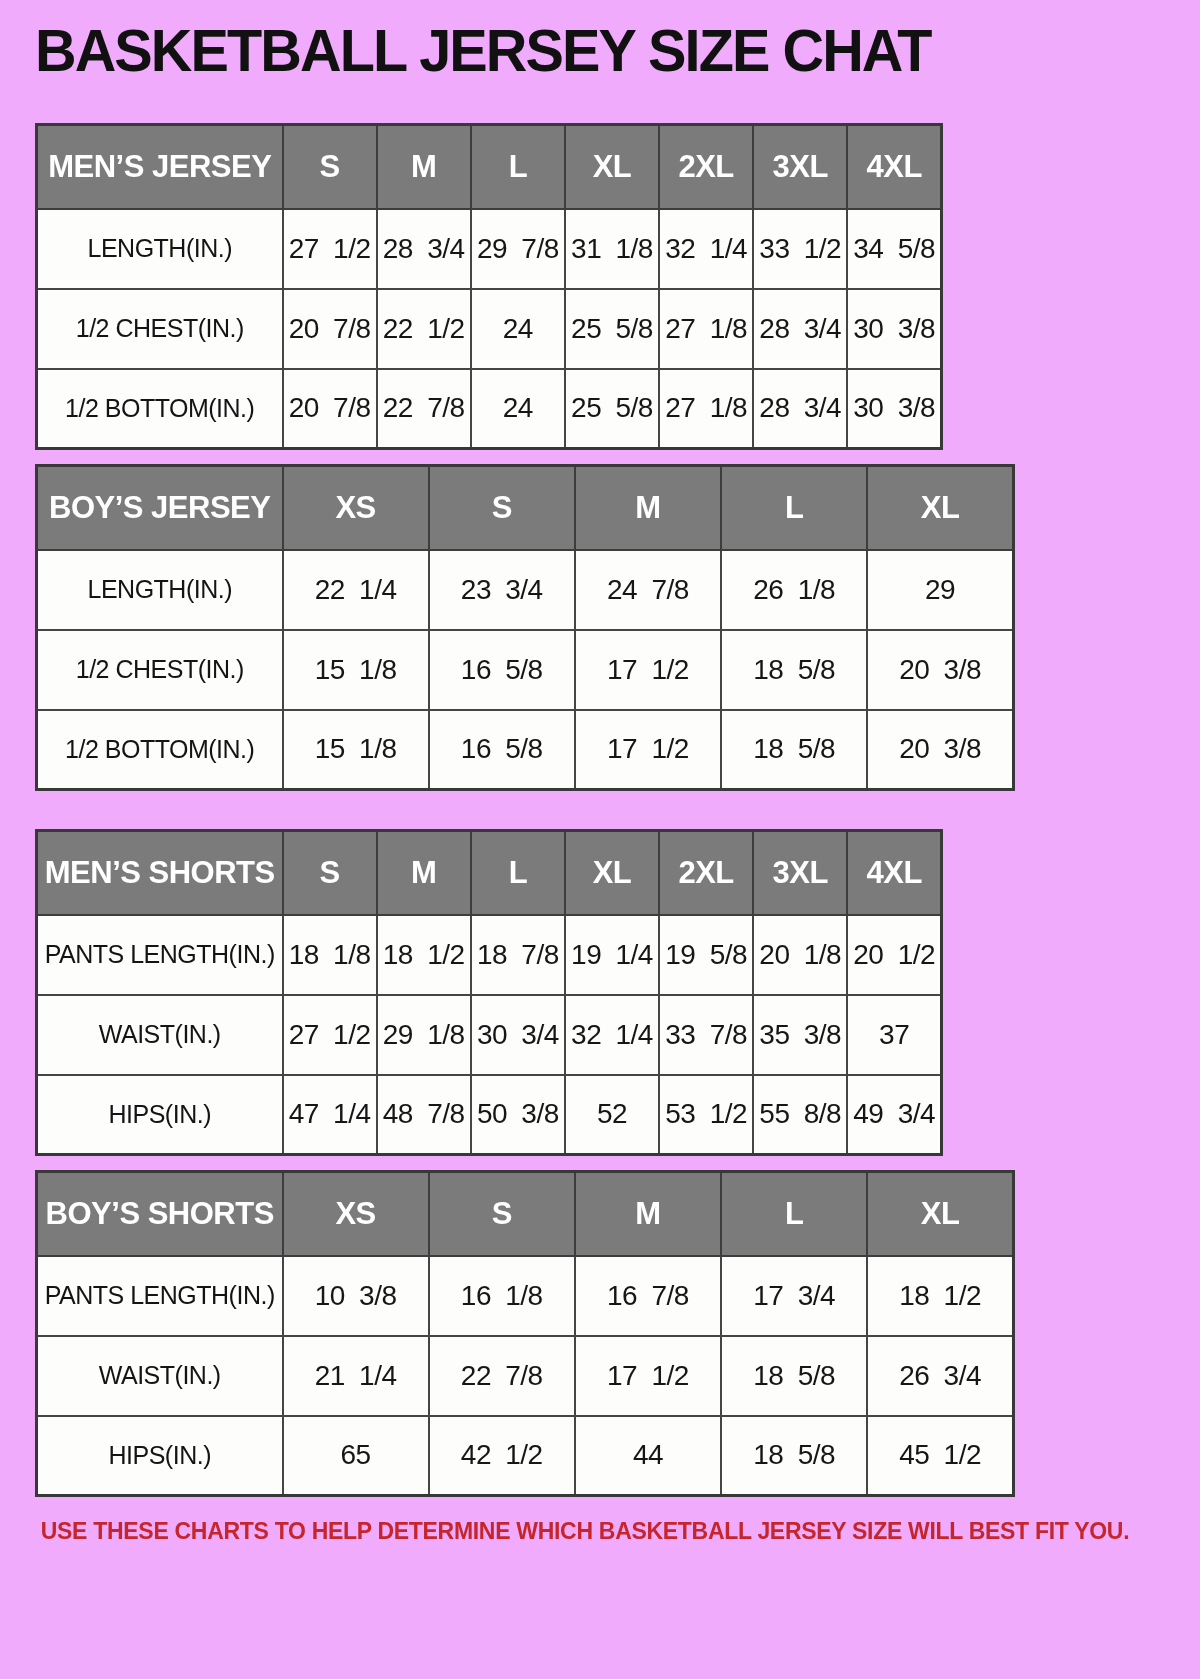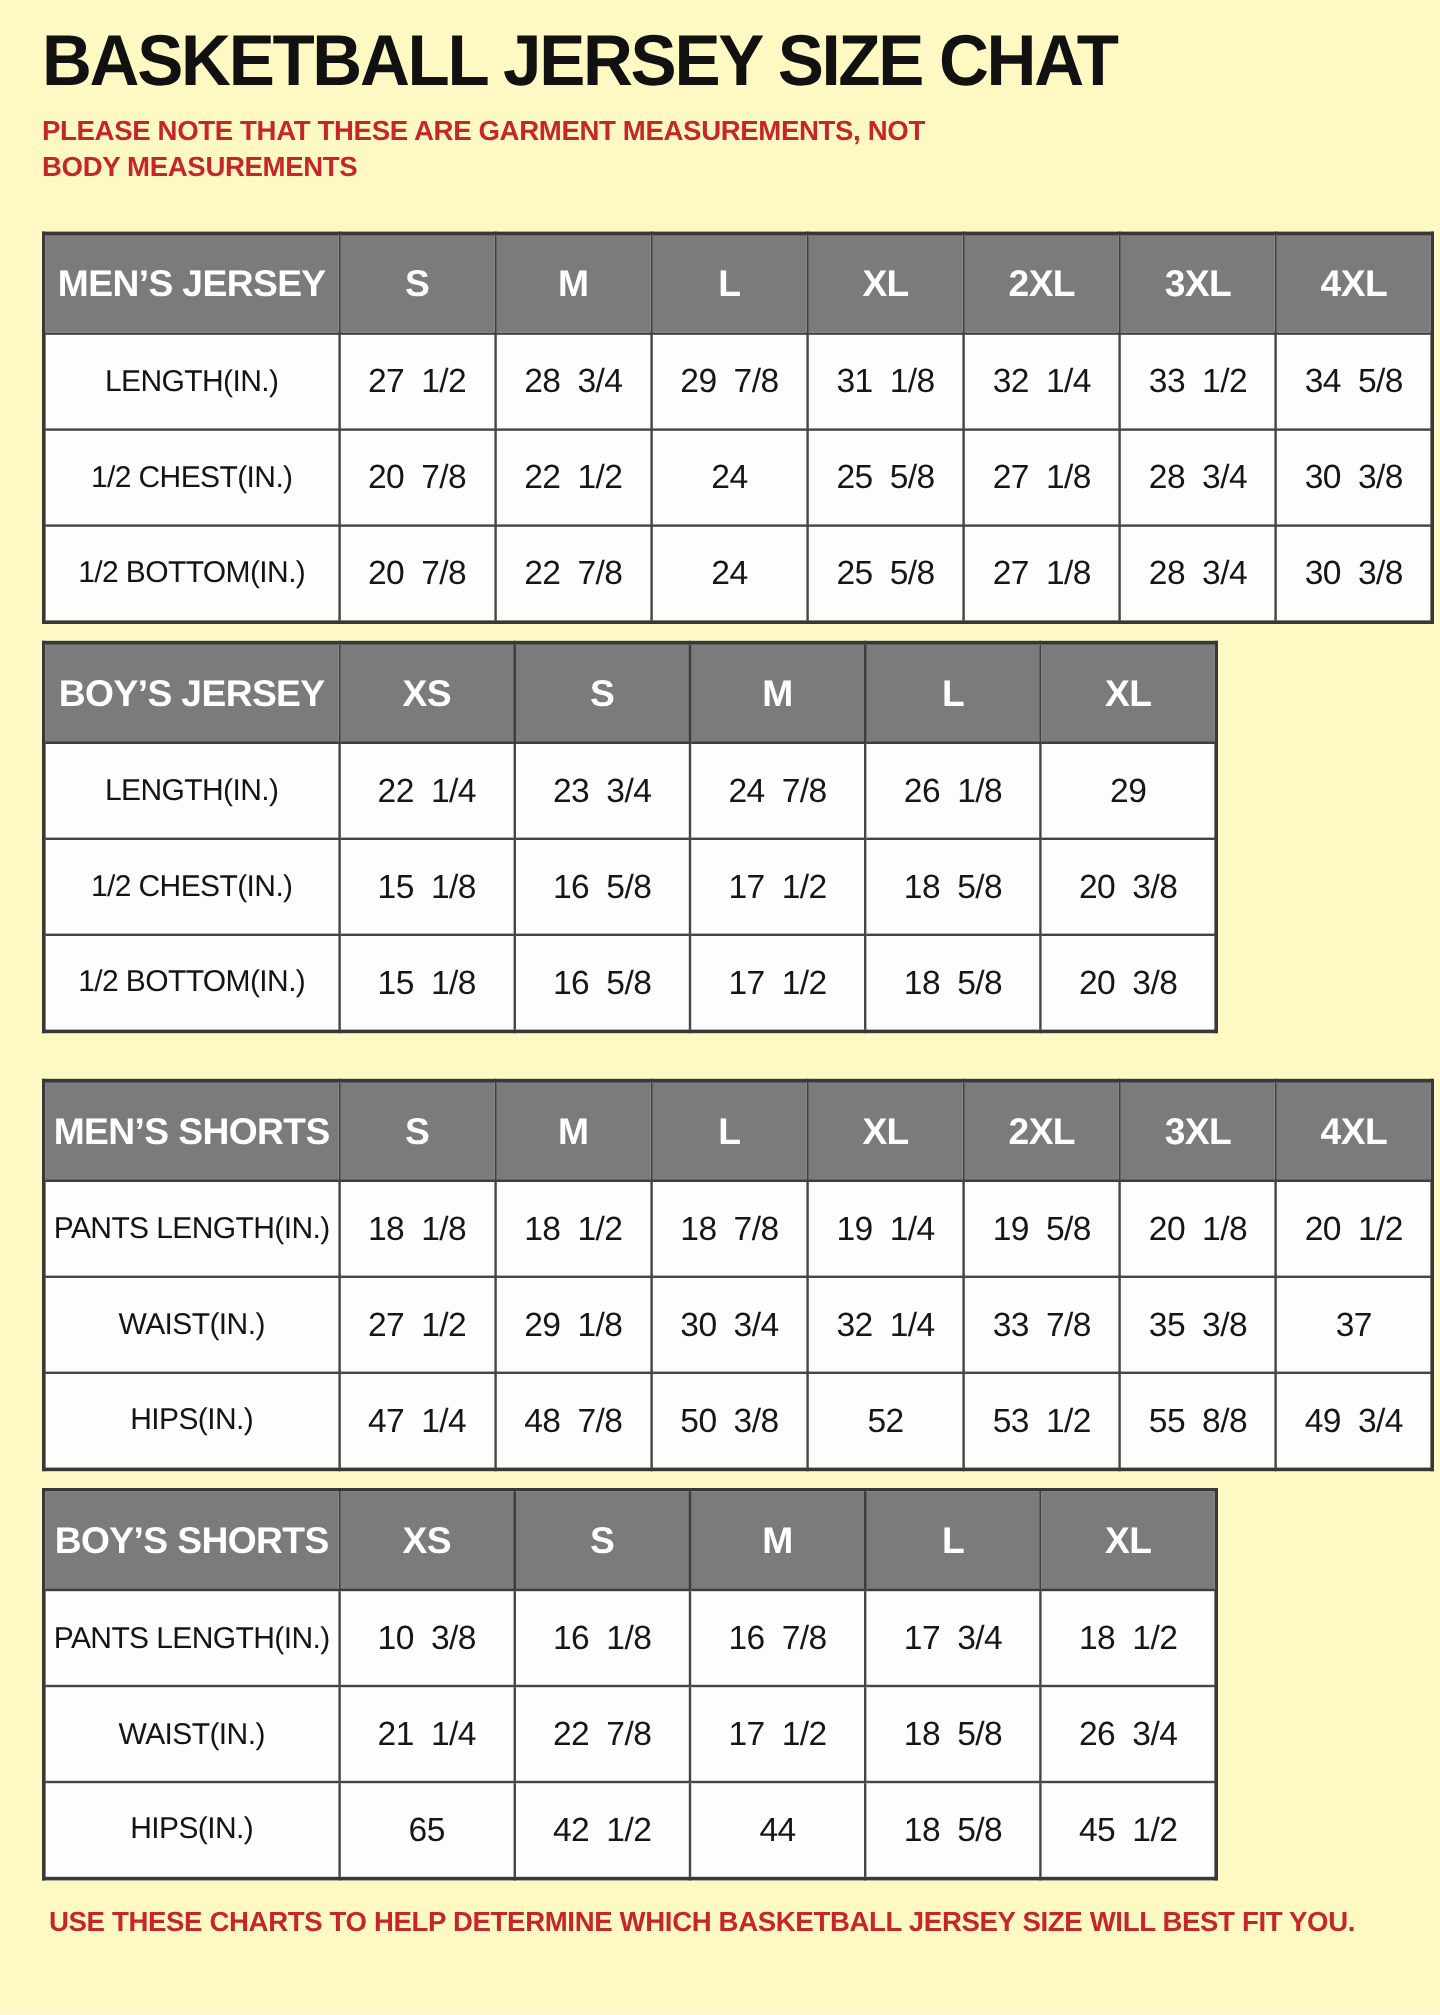--- a/index.html
+++ b/index.html
@@ -5,21 +5,21 @@
   * { margin: 0; padding: 0; box-sizing: border-box; }
   html, body {
     width: 1200px;
     background: #f7f6f3;
     font-family: "Liberation Sans", sans-serif;
   }
   .page {
     width: 1200px;
     min-height: 1679px;
     padding: 16px 36px 30px 35px;
-    background: #fef9c3;
+    background: #f0abfc;
   }
   .page-title {
     font-size: 60px;
     font-weight: 700;
     letter-spacing: -2px;
     color: #111111;
     transform: scaleX(0.96);
     transform-origin: left center;
     white-space: nowrap;
     margin-bottom: 10px;
@@ -33,21 +33,21 @@
   }
   .note-top { max-width: 800px; margin-bottom: 16px; }
   .note-bottom { margin-top: 20px; max-width: 1100px; text-align: center; }
   table.size-table {
     border-collapse: collapse;
     table-layout: fixed;
     margin-bottom: 14px;
     background: #fdfdfc;
     border: 3px solid #383838;
   }
-  table.size-table.full   { width: 1160px; margin-top: 38px; }
+  table.size-table.full   { width: 908px; margin-top: 38px; }
   table.size-table.narrow { width: 980px; }
   table.size-table col.label-col { width: 246px; }
   table.size-table th, table.size-table td {
     border: 2px solid #454545;
     text-align: center;
     vertical-align: middle;
     overflow: hidden;
   }
   table.size-table thead th {
     background: #7b7b7b;
@@ -75,21 +75,20 @@
     letter-spacing: -0.5px;
     word-spacing: 7px;
     height: 80px;
   }
 </style>
 </head>
 <body style="background: rgb(247, 246, 243);">
 
 <div class="page">
   <h1 class="page-title">BASKETBALL JERSEY SIZE CHAT</h1>
-  <p class="note note-top">PLEASE NOTE THAT THESE ARE GARMENT MEASUREMENTS, NOT BODY MEASUREMENTS</p>
 
   <table class="size-table full">
       <colgroup>
         <col class="label-col">
         <col>
         <col>
         <col>
         <col>
         <col>
         <col>

